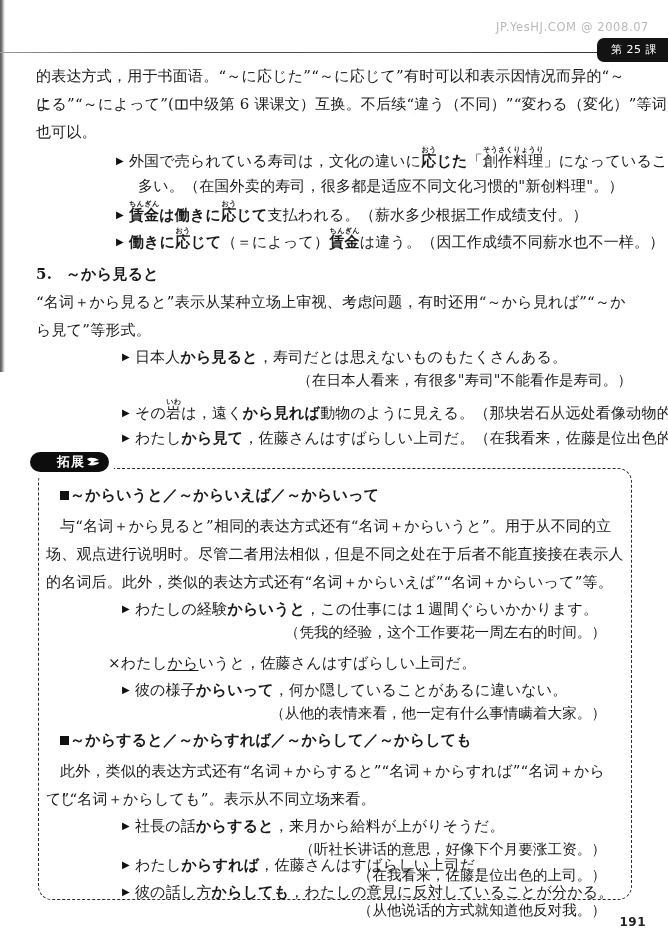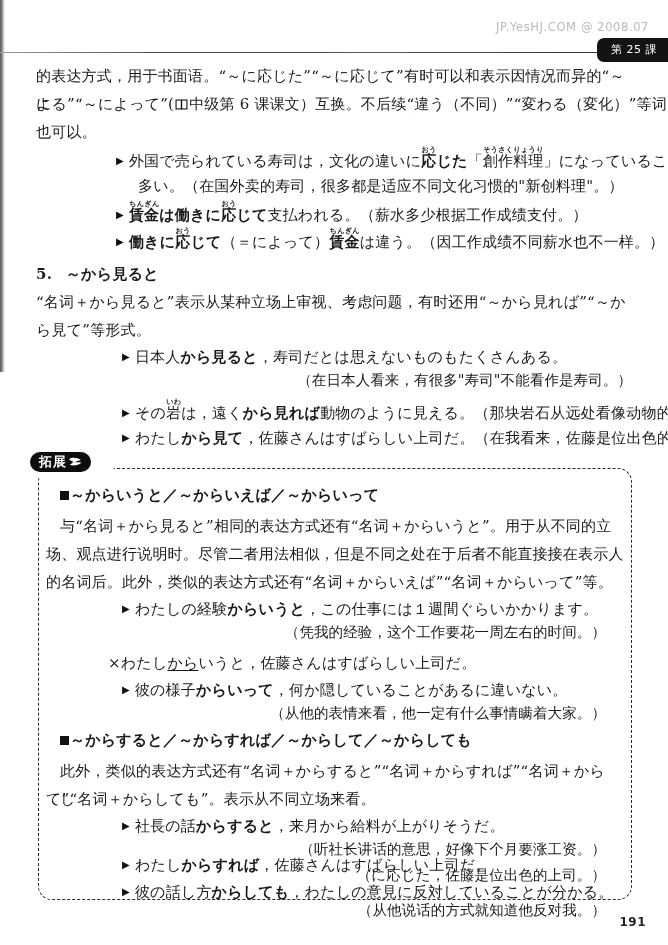--- a/index.html
+++ b/index.html
@@ -131,21 +131,21 @@
     left: 30px; top: 460px;
     width: 84px; height: 18px;
     background: #ffffff;
   }
   .exp-badge {
     position: absolute;
     left: 30px; top: 452px;
     background: #0d0d0d;
     color: #ffffff;
     border-radius: 13px;
-    padding: 3px 8px 4px 9px;
+    padding: 3px 8px 4px 27px;
     font-size: 13px;
     font-weight: bold;
     letter-spacing: 1px;
     display: flex;
     align-items: center;
     gap: 1px;
     line-height: 1;
     z-index: 3;
     text-align: right;
   }
@@ -288,15 +288,15 @@
     <span class="tri">▶</span><span>わたし<span class="bold">からすれば</span>，佐藤さんはすばらしい上司だ。</span>
   </div>
 
   <div class="bullet-row" style="left:122px; top:879px;">
     <span class="tri">▶</span><span>彼の話し方<span class="bold">からしても</span>，わたしの意見に反対していることが分かる。</span>
   </div>
 
   <div class="page-num">191</div>
 
   <div class="scan-noise"></div>
-<div class="right-trans" style="right: 62px; top: 866px;">（に応じた，佐藤是位出色的上司。）</div>
+<div class="right-trans" style="right: 62px; top: 866px;">（在我看来，佐藤是位出色的上司。）</div>
     <div class="right-trans" style="right: 62px; top: 901px; text-align: right;">（从他说话的方式就知道他反对我。）</div>
   </div>
 
 </body></html>

